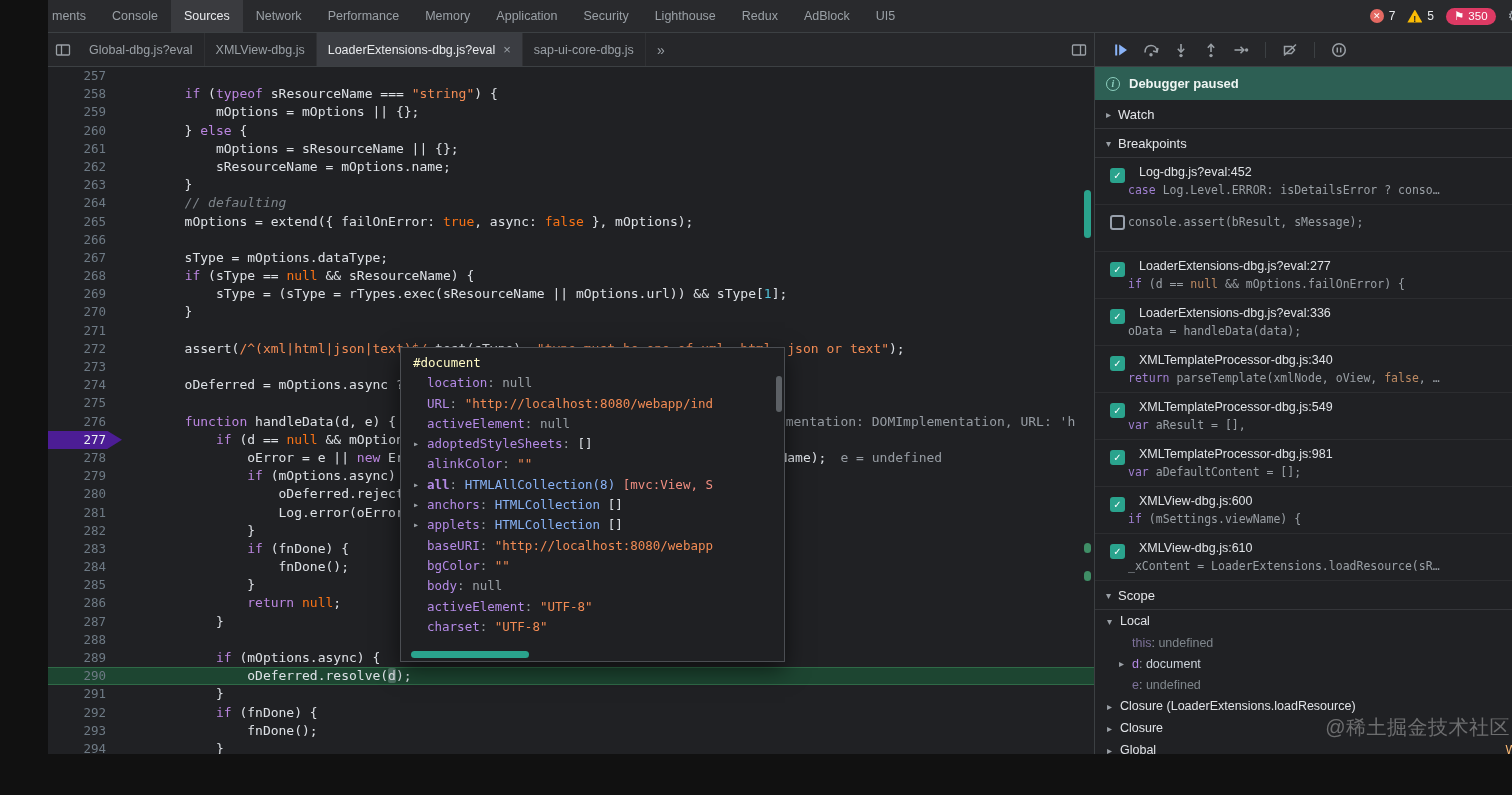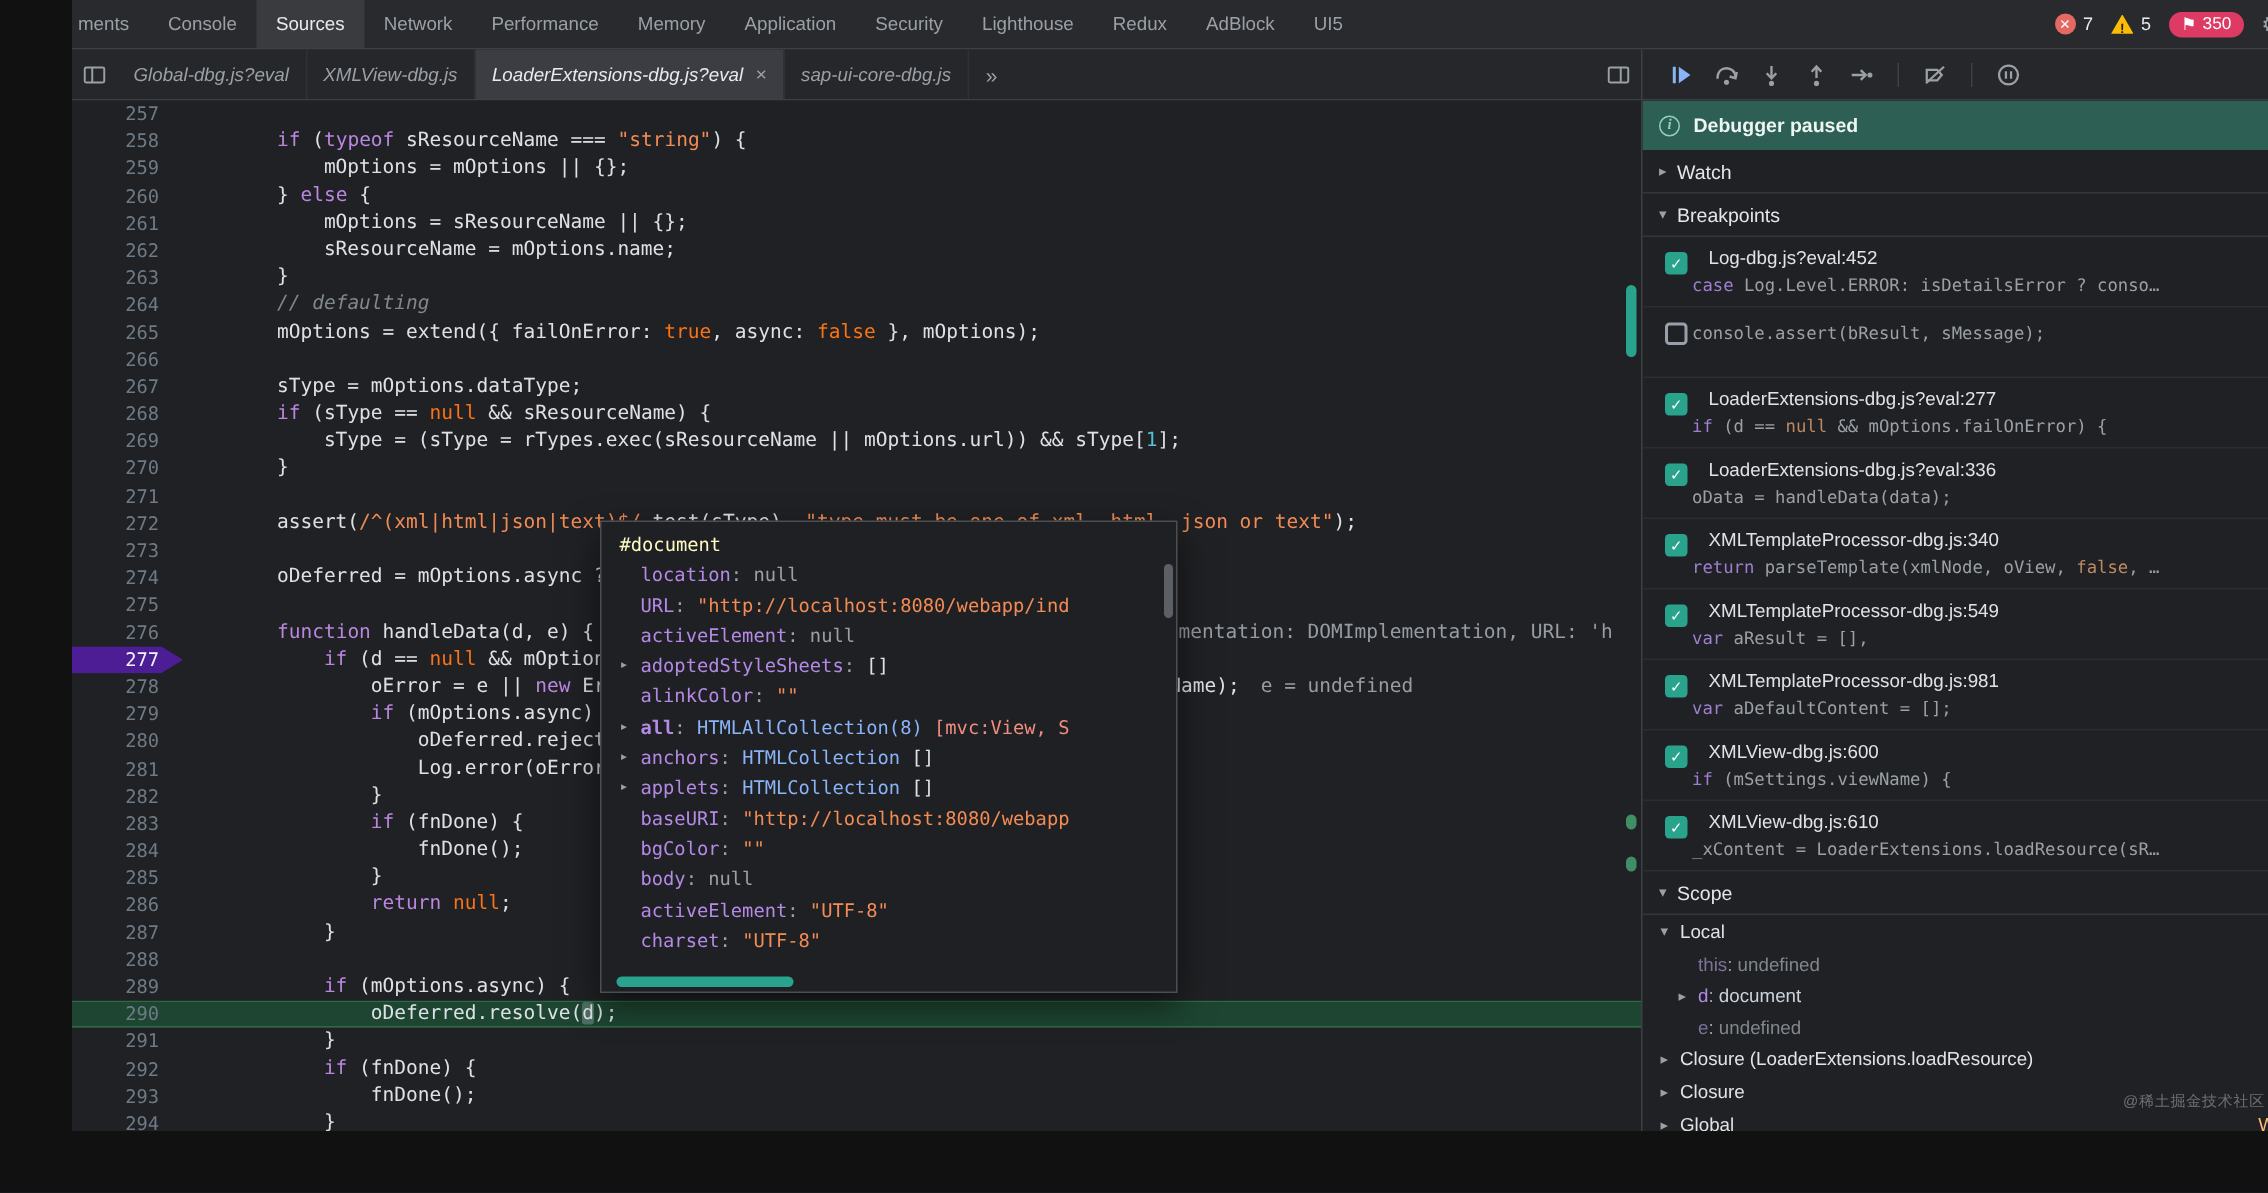--- a/index.html
+++ b/index.html
@@ -26,21 +26,21 @@
               padding:0 8px;font-size:11.5px;color:#fff;}
   .gear,.dots{color:#9aa0a6;font-size:15px;}
 
   
   .tabstrip{position:absolute;left:0;top:33px;width:1046px;height:34px;background:#26272a;
             border-bottom:1px solid #3c4043;display:flex;align-items:stretch;box-sizing:border-box;}
   .strip-btn{display:flex;align-items:center;justify-content:center;width:30px;color:#9aa0a6;font-size:14px;}
   .strip-right{margin-left:auto;}
   #file-tabs{display:flex;align-items:stretch;}
   .ftab{display:flex;align-items:center;gap:8px;padding:0 11px;font-size:12.5px;color:#9aa0a6;
-        border-right:1px solid #303134;white-space:nowrap;font-style:italic;}
+        border-right:1px solid #303134;white-space:nowrap;}
   .ftab.active{background:#3b3d42;color:#e8eaed;}
   .tclose{color:#9aa0a6;font-size:13px;}
 
   
   .editor{position:absolute;left:0;top:67px;width:1046px;height:728px;background:#202124;
           font:13px/18.2px "DejaVu Sans Mono",monospace;overflow:hidden;}
   .crow{display:flex;height:18.2px;white-space:pre;}
   .gut{flex:0 0 58px;box-sizing:content-box;text-align:right;color:#6e7a85;padding-right:16px;font-size:12.5px;}
   .ctext{color:#dde1e6;}
   .crow.bp .gut{background:#4c1d95;color:#ecf5f2;clip-path:polygon(0 0,80% 0,100% 50%,80% 100%,0 100%);}
@@ -106,21 +106,21 @@
              white-space:nowrap;overflow:hidden;color:#e0e3e7;}
   .scope-row.group{flex-basis:22px;}
   .scope-row.leaf{padding-left:24px;}
   .exp{width:13px;flex:0 0 13px;color:#9aa0a6;font-size:10px;}
   .s-name{color:#b48ae6;}
   .scope-row.dim .s-name{color:#7d729a;}
   .s-colon{color:#9aa0a6;white-space:pre;}
   .s-val{color:#ccd3db;}
   .s-val.undef,.scope-row.dim .s-val{color:#7f868c;}
   .right-label{margin-left:auto;padding-right:10px;color:#fdba74;}
-  .watermark{position:absolute;right:50px;bottom:13px;font-size:10px;color:rgba(214,214,214,.42);
+  .watermark{position:absolute;right:50px;bottom:13px;font-size:20px;color:rgba(214,214,214,.42);
              z-index:30;letter-spacing:.5px;}
 </style>
 </head>
 <body>
 
 <div class="screen">
 
   <div class="topbar">
     <div class="top-tabs" id="main-tabs">
         <div class="top-tab">ments</div>

